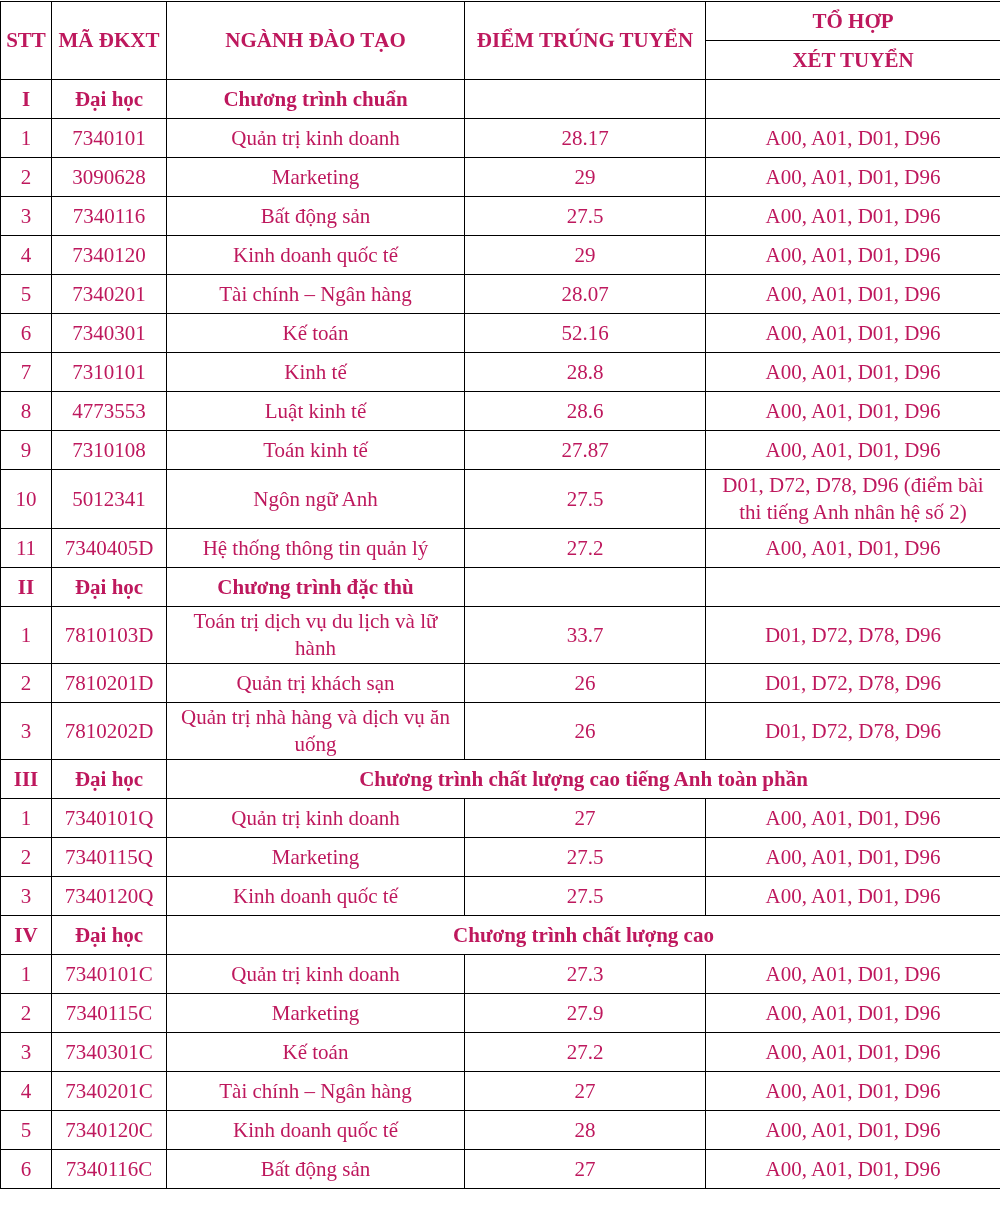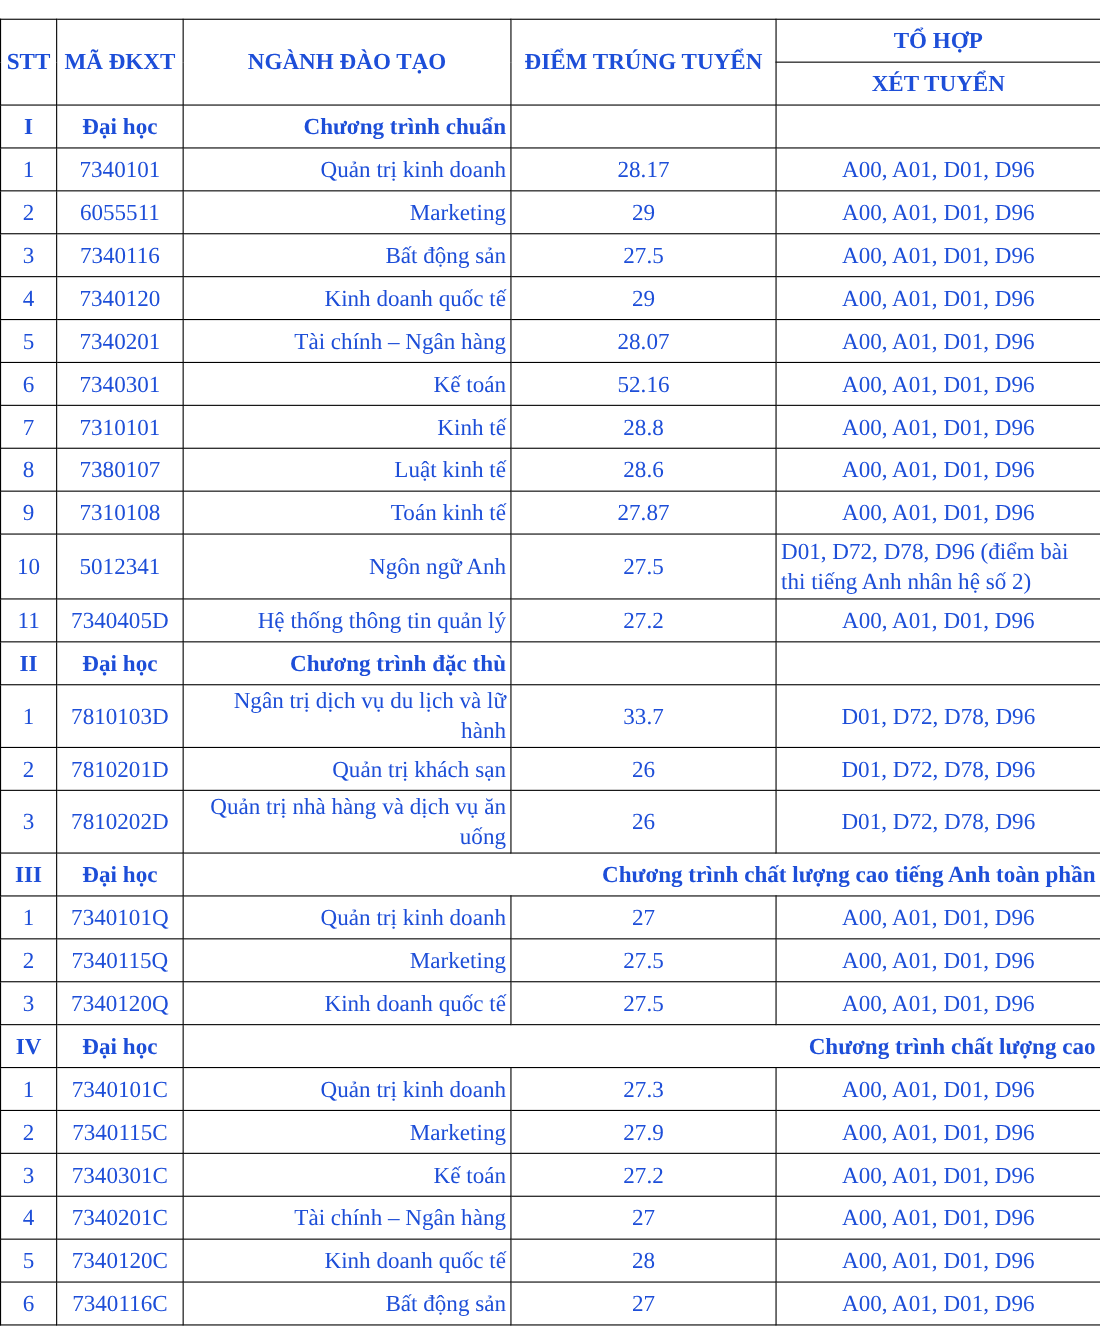--- a/index.html
+++ b/index.html
@@ -3,22 +3,22 @@
 <meta charset="utf-8">
 <style>
   html, body { margin: 0; padding: 0; background: #ffffff; }
   body { width: 1000px; height: 1214px; overflow: hidden; }
   table.admissions {
     border-collapse: collapse;
     table-layout: fixed;
     width: 1000px;
     font-family: "Liberation Serif", "DejaVu Serif", serif;
     font-size: 21px;
-    color: #1d4ed8;
-    margin-top: 17px;
+    color: #be185d;
+    margin-top: 1px;
   }
   table.admissions td, table.admissions th {
     border: 1.5px solid #000;
     padding: 0 4px;
     line-height: 27px;
     vertical-align: middle;
     overflow: hidden;
   }
   col.c-stt  { width: 51px; }
   col.c-code { width: 115px; }
@@ -26,22 +26,22 @@
   col.c-score{ width: 241px; }
   col.c-combo{ width: 295px; }
   th { font-weight: bold; text-align: center; }
   tr.hdr1 th { height: 38px; }
   tr.hdr2 th { height: 38px; }
   tr.row td { height: 38px; }
   tr.row.tall td { height: 58px; }
   tr.row.tall2 td { height: 56px; }
   tr.section td { height: 38px; font-weight: bold; }
   td.center { text-align: center; }
-  td.left { text-align: right; }
-  td.combo-wrap { text-align: left; line-height: 26px; padding: 0 2px; }
+  td.left { text-align: center; }
+  td.combo-wrap { text-align: center; line-height: 26px; padding: 0 2px; }
   td.name-wrap { line-height: 27px; padding-right: 20px; }
   .stt-cell { padding: 0 2px; }
 </style>
 </head>
 <body>
 
 <table class="admissions">
   <colgroup>
     <col class="c-stt">
       <col class="c-code">
@@ -72,21 +72,21 @@
     </tr>
     <tr class="row">
       <td class="center">1</td>
       <td class="center">7340101</td>
       <td class="left">Quản trị kinh doanh</td>
       <td class="center">28.17</td>
       <td class="center">A00, A01, D01, D96</td>
     </tr>
     <tr class="row">
       <td class="center">2</td>
-      <td class="center">6055511</td>
+      <td class="center">3090628</td>
       <td class="left">Marketing</td>
       <td class="center">29</td>
       <td class="center">A00, A01, D01, D96</td>
     </tr>
     <tr class="row">
       <td class="center">3</td>
       <td class="center">7340116</td>
       <td class="left">Bất động sản</td>
       <td class="center">27.5</td>
       <td class="center">A00, A01, D01, D96</td>
@@ -114,21 +114,21 @@
     </tr>
     <tr class="row">
       <td class="center">7</td>
       <td class="center">7310101</td>
       <td class="left">Kinh tế</td>
       <td class="center">28.8</td>
       <td class="center">A00, A01, D01, D96</td>
     </tr>
     <tr class="row">
       <td class="center">8</td>
-      <td class="center">7380107</td>
+      <td class="center">4773553</td>
       <td class="left">Luật kinh tế</td>
       <td class="center">28.6</td>
       <td class="center">A00, A01, D01, D96</td>
     </tr>
     <tr class="row">
       <td class="center">9</td>
       <td class="center">7310108</td>
       <td class="left">Toán kinh tế</td>
       <td class="center">27.87</td>
       <td class="center">A00, A01, D01, D96</td>
@@ -151,21 +151,21 @@
     <tr class="section">
       <td class="center">II</td>
       <td class="center">Đại học</td>
       <td class="left">Chương trình đặc thù</td>
       <td></td>
       <td></td>
     </tr>
     <tr class="row tall2">
       <td class="center">1</td>
       <td class="center">7810103D</td>
-      <td class="left name-wrap">Ngân trị dịch vụ du lịch và lữ hành</td>
+      <td class="left name-wrap">Toán trị dịch vụ du lịch và lữ hành</td>
       <td class="center">33.7</td>
       <td class="center">D01, D72, D78, D96</td>
     </tr>
     <tr class="row">
       <td class="center">2</td>
       <td class="center">7810201D</td>
       <td class="left">Quản trị khách sạn</td>
       <td class="center">26</td>
       <td class="center">D01, D72, D78, D96</td>
     </tr>

